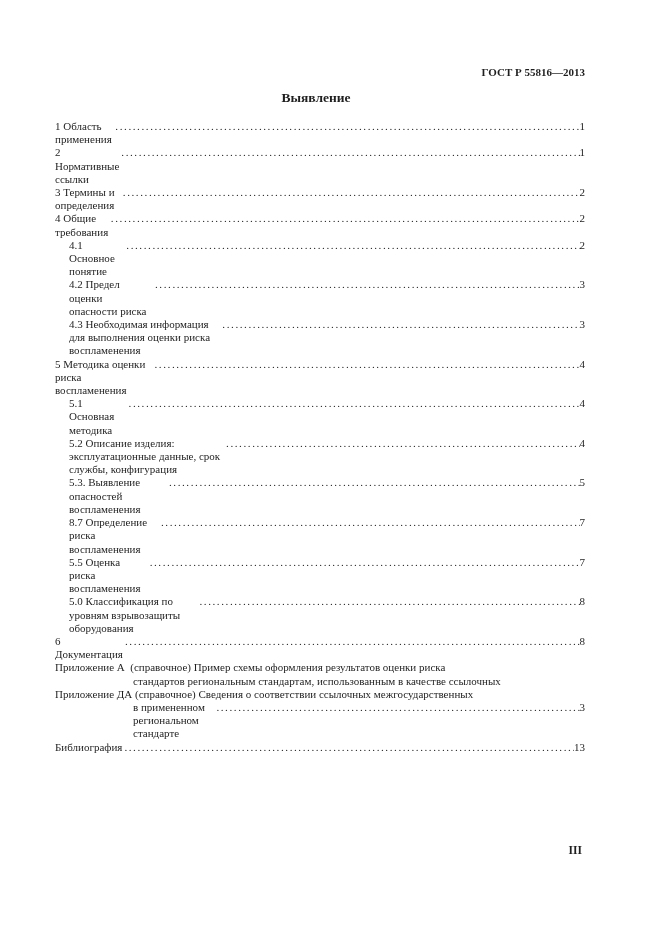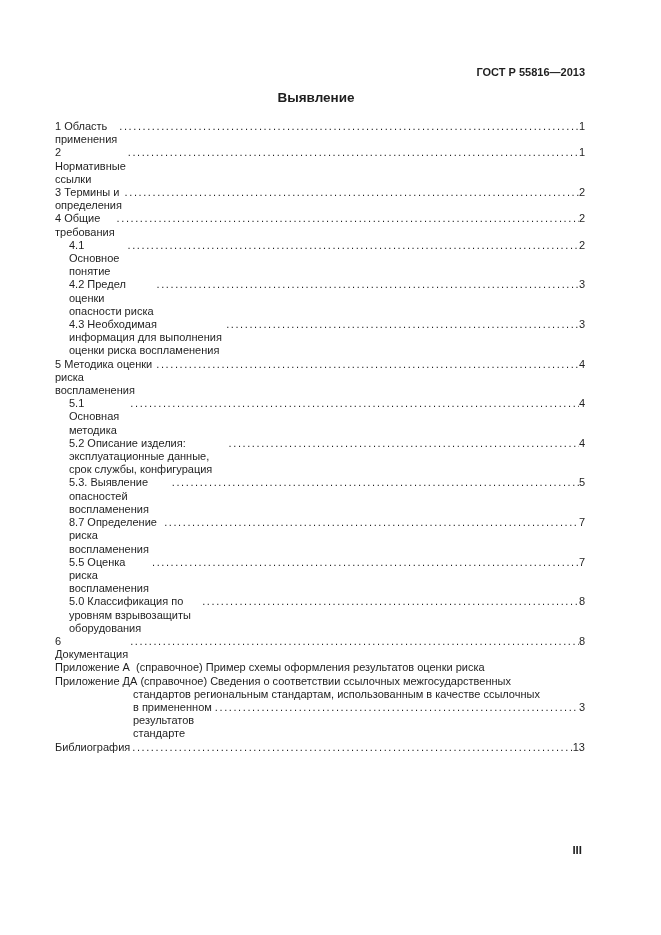--- a/index.html
+++ b/index.html
@@ -2,21 +2,21 @@
 <html><head>
 <meta charset="utf-8">
 <style>
   html, body { margin: 0; padding: 0; background: #ffffff; }
   .page {
     position: relative;
     width: 661px;
     height: 935px;
     background: #ffffff;
     color: #1f1f1f;
-    font-family: Liberation Sans, sans-serif;
+    font-family: Liberation Serif, serif;
     overflow: hidden;
   }
   .content {
     position: absolute;
     left: 47px;
     top: 0;
     width: 538px;
     height: 100%;
   }
   .doc-header {
@@ -173,32 +173,32 @@
     <span class="toc-leader"></span>
     <span class="toc-page">8</span>
   </div>
 
   <div class="toc-row indent-0">
     <span class="toc-text">Приложение А  (справочное) Пример схемы оформления результатов оценки риска</span>
 
   </div>
 
 
-  <div class="toc-row indent-0">
-    <span class="toc-text">Приложение ДА (справочное) Сведения о соответствии ссылочных межгосударственных</span>
-
-  </div>
-
   <div class="toc-row indent-2">
     <span class="toc-text">стандартов региональным стандартам, использованным в качестве ссылочных</span>
 
   </div>
 
+  <div class="toc-row indent-0">
+    <span class="toc-text">Приложение ДА (справочное) Сведения о соответствии ссылочных межгосударственных</span>
+
+  </div>
+
   <div class="toc-row indent-2">
-    <span class="toc-text">в примененном результатов стандарте</span>
+    <span class="toc-text">в примененном региональном стандарте</span>
     <span class="toc-leader"></span>
     <span class="toc-page">3</span>
   </div>
 
   <div class="toc-row indent-0">
     <span class="toc-text">Библиография</span>
     <span class="toc-leader"></span>
     <span class="toc-page">13</span>
   </div>
 </nav>

